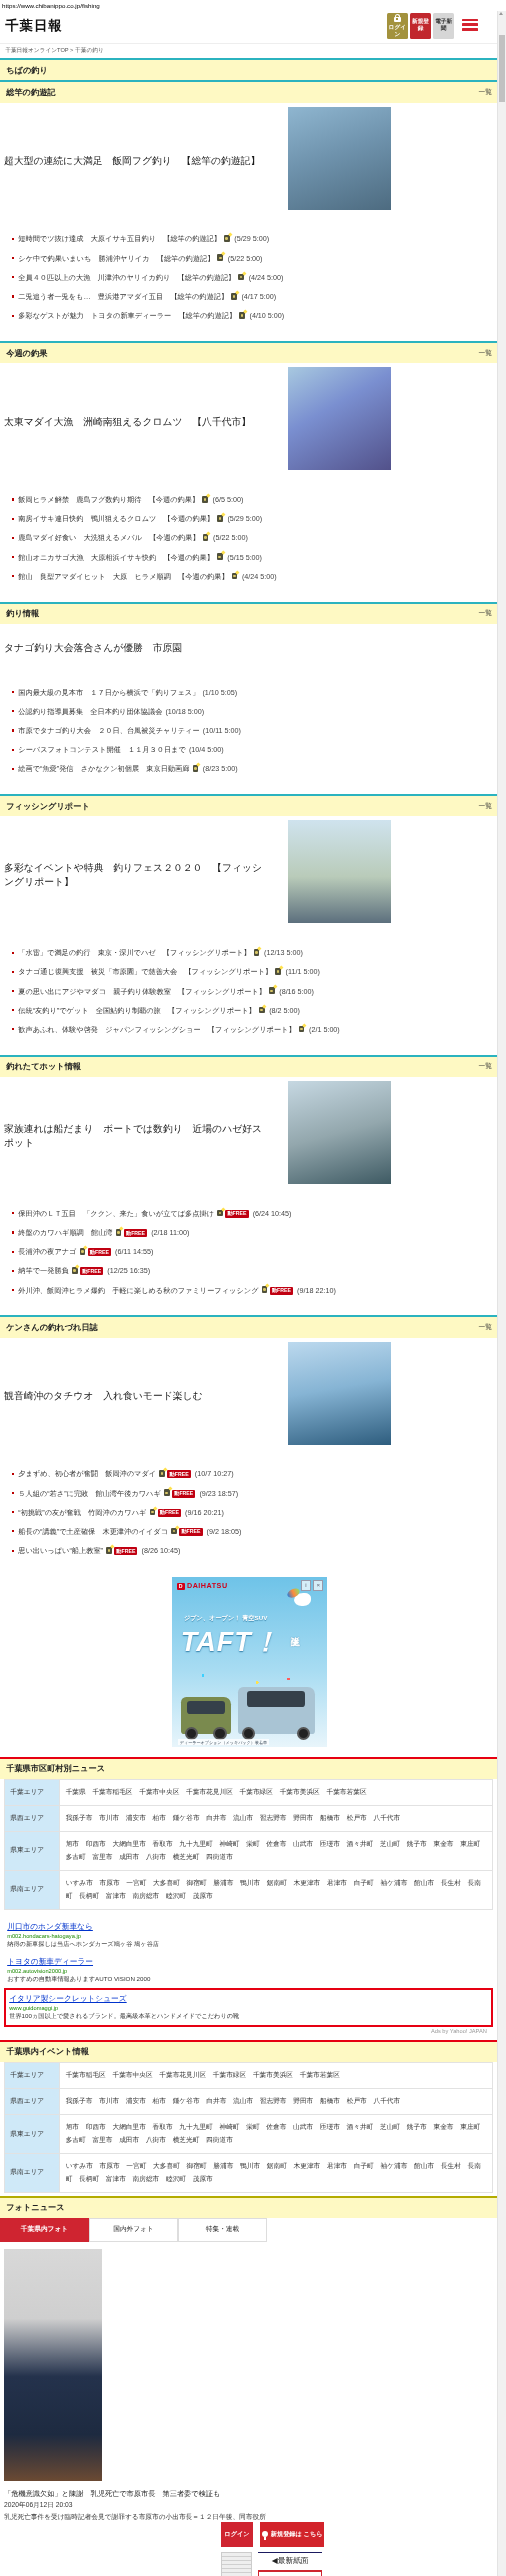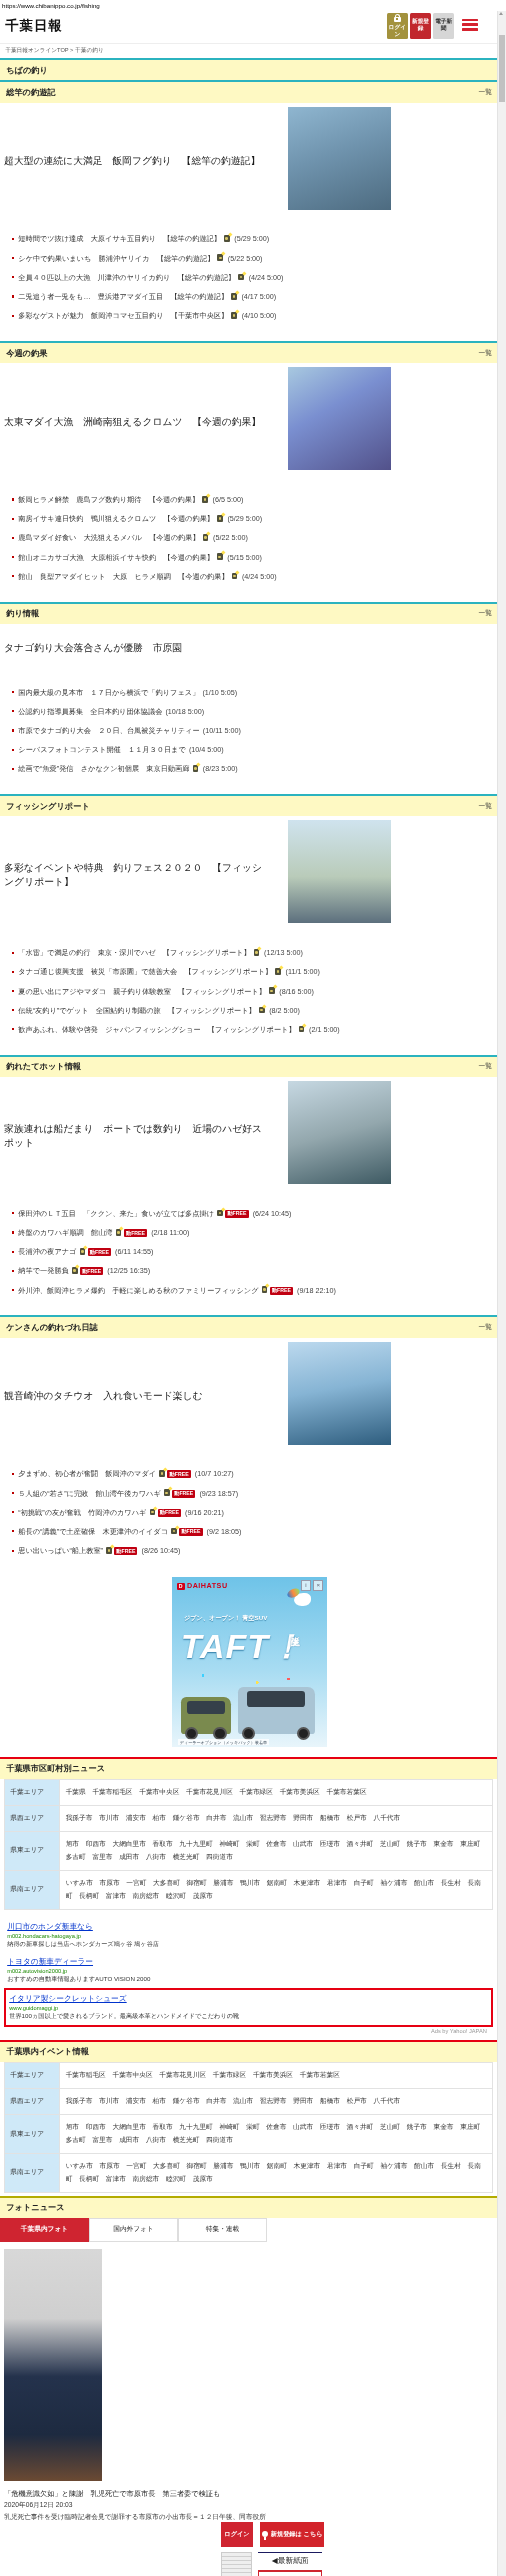--- a/index.html
+++ b/index.html
@@ -68,21 +68,21 @@
        radial-gradient(circle 2.6px at 20% 58%,#3bd0ff 55%,transparent 56%),
        radial-gradient(circle 2.6px at 75% 60%,#ff5b5b 55%,transparent 56%),
        radial-gradient(circle 2.6px at 55% 62%,#ffe14d 55%,transparent 56%);}
   .taft-brand{position:absolute;left:5.2px;top:4.1px;color:#d0001a;font-weight:bold;font-size:7.2px;letter-spacing:0.5px;}
   .taft-dmark{display:inline-block;width:8.2px;height:6.7px;background:#d0001a;color:#fff;font-size:5.2px;
         text-align:center;line-height:6.7px;border-radius:1px;margin-right:2.1px;}
   .taft-ctrl{position:absolute;right:3.1px;top:3.1px;color:#667;font-size:6.2px;display:flex;gap:2.1px;}
   .taft-ctrl span{width:8.2px;height:8.2px;border:0.5px solid #99a;background:rgba(255,255,255,.7);
         text-align:center;line-height:7.7px;cursor:pointer;}
   .taft-tag{position:absolute;left:12.4px;top:37px;color:#fff;font-size:6.2px;font-weight:bold;text-shadow:0 0.5px 1px #3a86ad;}
-  .taft-title{position:absolute;left:9.3px;top:47px;color:#fff;font-size:34px;font-weight:bold;
+  .taft-title{position:absolute;left:9.3px;top:47px;color:#fff;font-size:27px;font-weight:bold;
         font-style:italic;text-shadow:0 1px 1.5px #2e7ba6;letter-spacing:1px;}
   .taft-sub{position:absolute;left:117px;top:52px;color:#fff;font-size:9.3px;font-weight:bold;
         writing-mode:vertical-rl;text-shadow:0 0.5px 1px #2e7ba6;}
   .bird{position:absolute;right:15.5px;top:15.5px;width:17.5px;height:13.4px;background:#fff;border-radius:60% 40% 50% 50%;}
   .bird::before{content:"";position:absolute;left:-6.2px;top:-4.1px;width:13.4px;height:8.2px;border-radius:50%;
         background:linear-gradient(90deg,#2b7bd8,#ff8a3b,#8de06b);transform:rotate(-25deg);}
   .car{position:absolute;bottom:13.4px;border-radius:5.2px 7.2px 3.1px 3.1px;}
   .car.green{left:9.3px;width:50px;height:37px;background:#7a8a4e;}
   .car.blue{left:66px;width:77px;height:47px;background:#a9c4d4;}
   .car .win{position:absolute;left:12%;top:4.1px;width:76%;height:34%;background:#35404a;border-radius:3.1px;}
@@ -200,32 +200,32 @@
 
         <li class="item">
           <span class="bullet"></span><a class="i-link">全員４０匹以上の大漁　川津沖のヤリイカ釣り　【総竿の釣遊記】</a><span class="keyic"></span><span class="i-date">(4/24 5:00)</span>
         </li>
 
         <li class="item">
           <span class="bullet"></span><a class="i-link">二兎追う者一兎をも…　豊浜港アマダイ五目　【総竿の釣遊記】</a><span class="keyic"></span><span class="i-date">(4/17 5:00)</span>
         </li>
 
         <li class="item">
-          <span class="bullet"></span><a class="i-link">多彩なゲストが魅力　飯岡沖コマセ五目釣り　【千葉市中央区】</a><span class="keyic"></span><span class="i-date">(4/10 5:00)</span>
+          <span class="bullet"></span><a class="i-link">多彩なゲストが魅力　トヨタの新車ディーラー　【総竿の釣遊記】</a><span class="keyic"></span><span class="i-date">(4/10 5:00)</span>
         </li>
       </ul>
   </section>
 
   <section>
     <div class="sec-head">
       <span class="sec-title">今週の釣果</span>
       <a class="list-link">一覧</a>
     </div>
     <div class="featured">
-      <a class="f-title">太東マダイ大漁　洲崎南狙えるクロムツ　【今週の釣果】</a>
+      <a class="f-title">太東マダイ大漁　洲崎南狙えるクロムツ　【八千代市】</a>
       <div class="f-thumb tb1"></div>
     </div>
     <ul class="item-list">
 
         <li class="item">
           <span class="bullet"></span><a class="i-link">飯岡ヒラメ解禁　鹿島フグ数釣り期待　【今週の釣果】</a><span class="keyic"></span><span class="i-date">(6/5 5:00)</span>
         </li>
 
         <li class="item">
           <span class="bullet"></span><a class="i-link">南房イサキ連日快釣　鴨川狙えるクロムツ　【今週の釣果】</a><span class="keyic"></span><span class="i-date">(5/29 5:00)</span>

